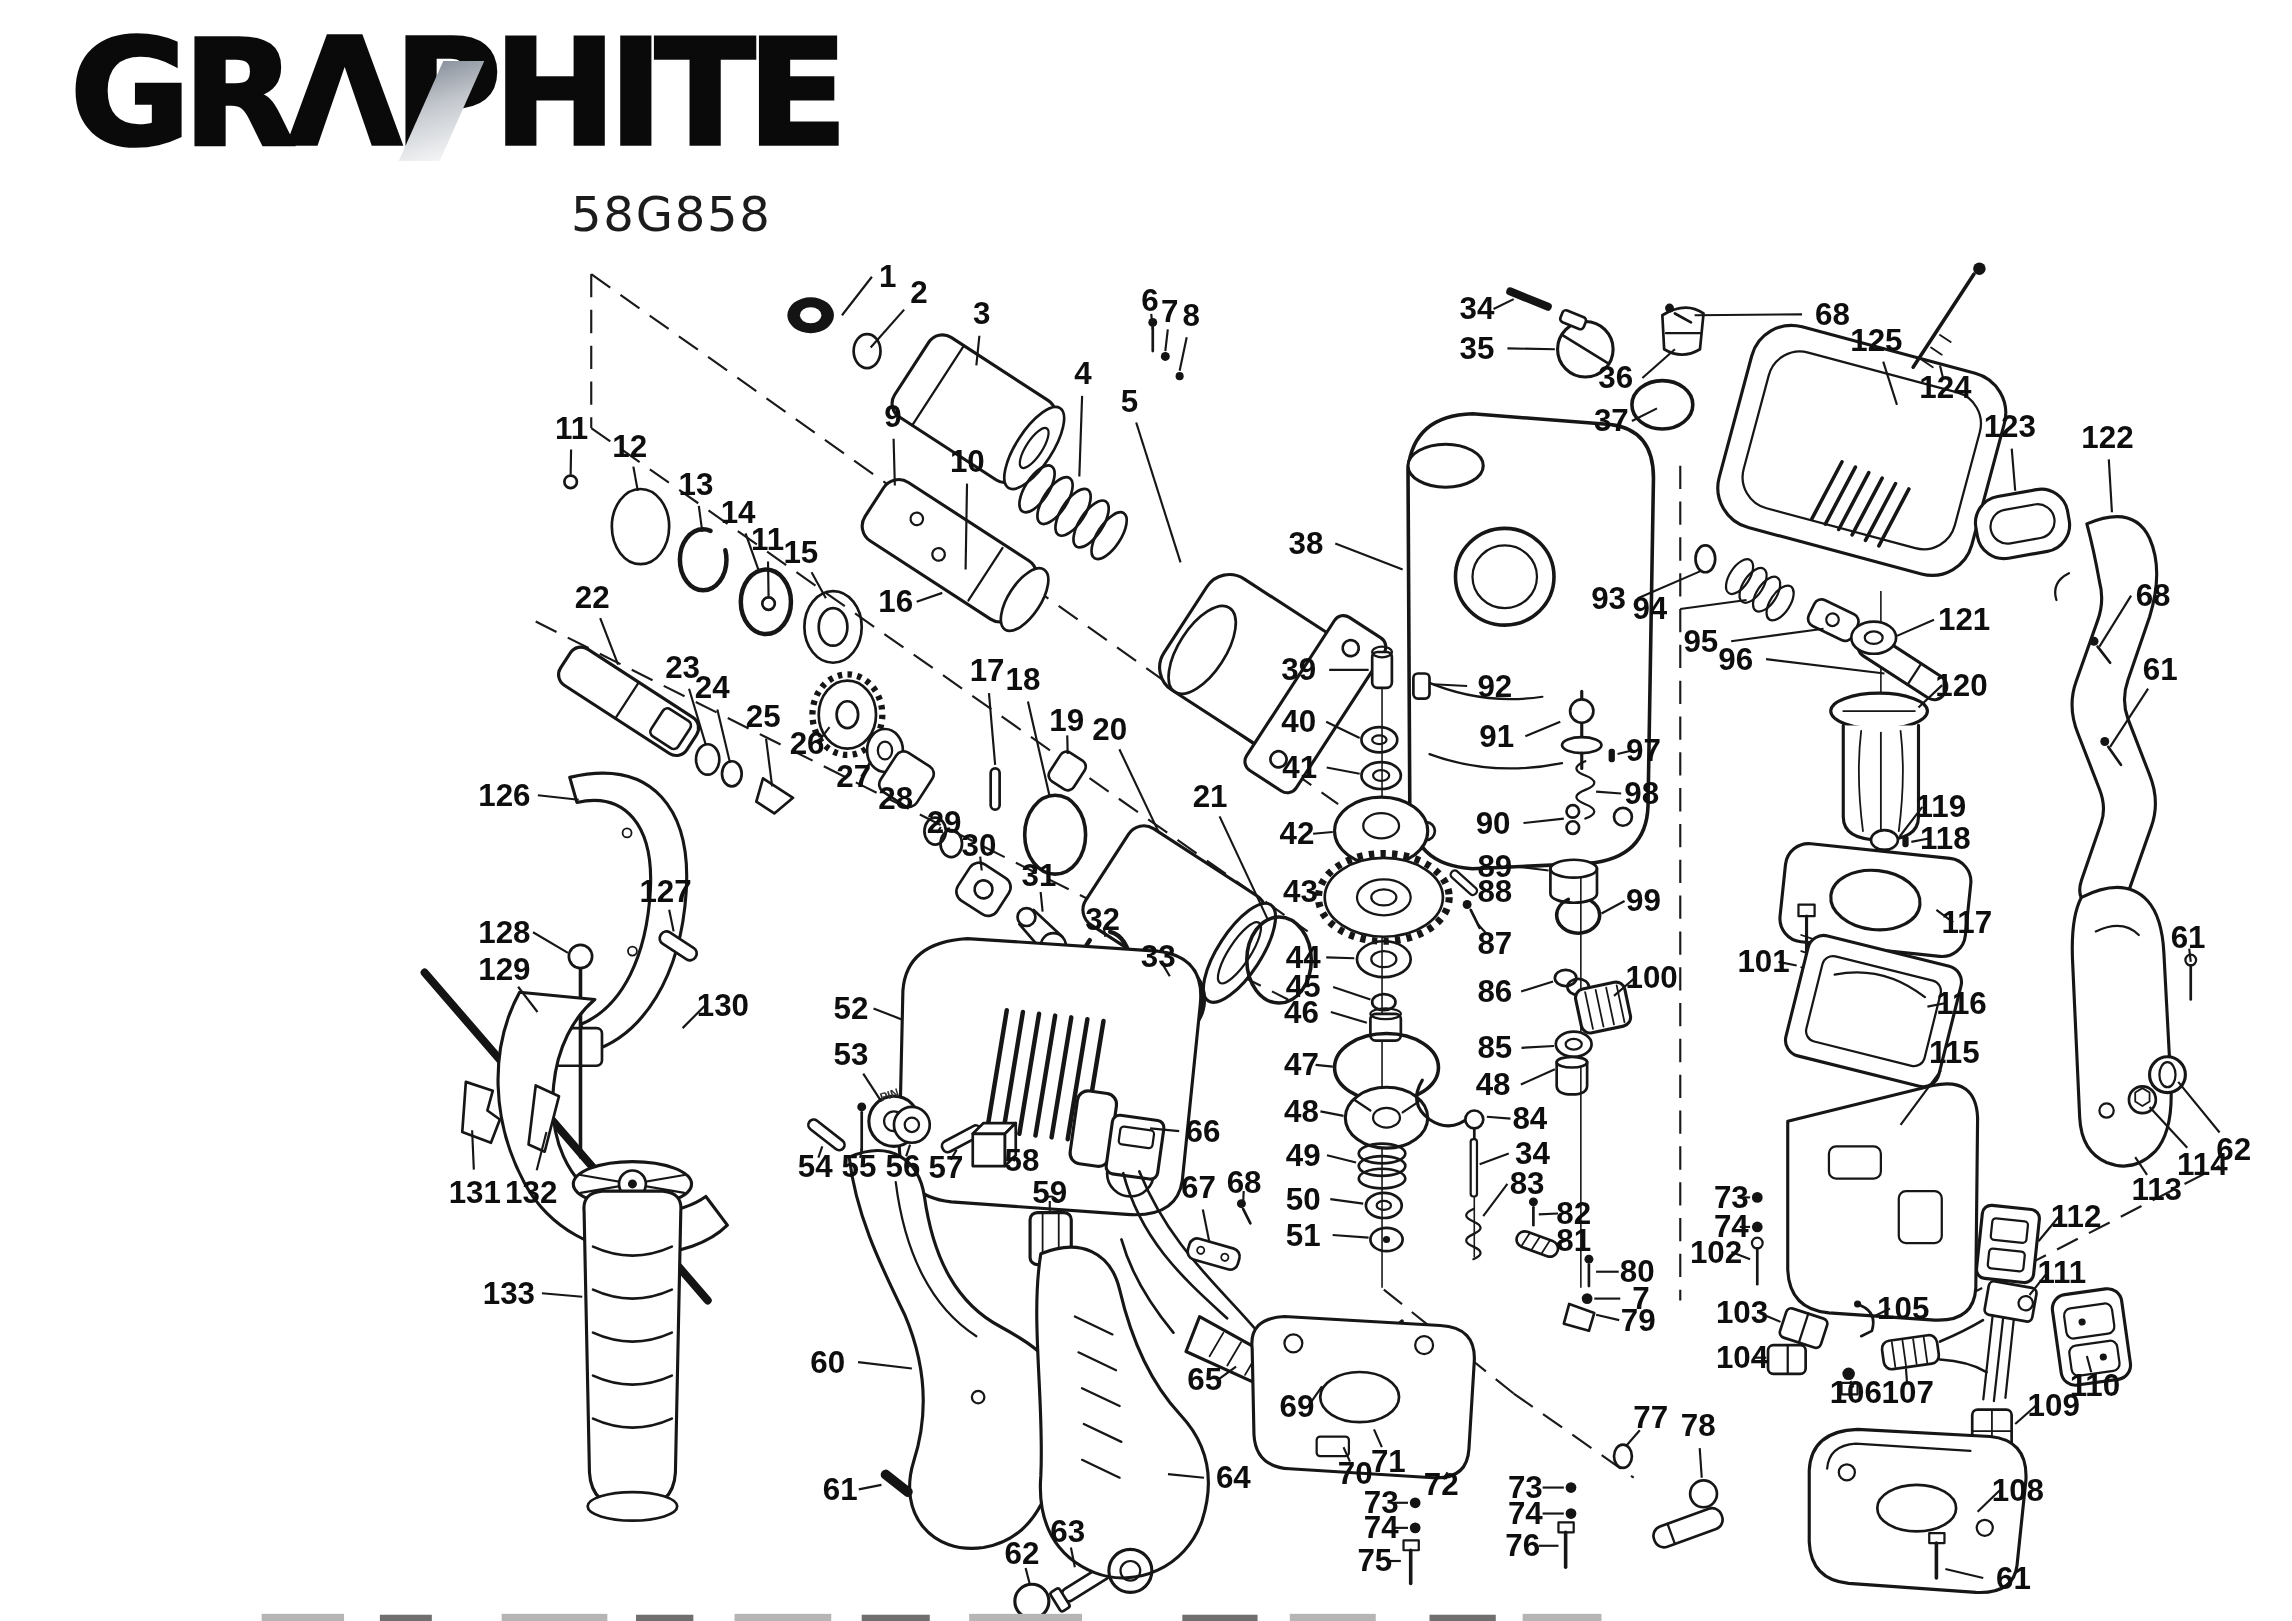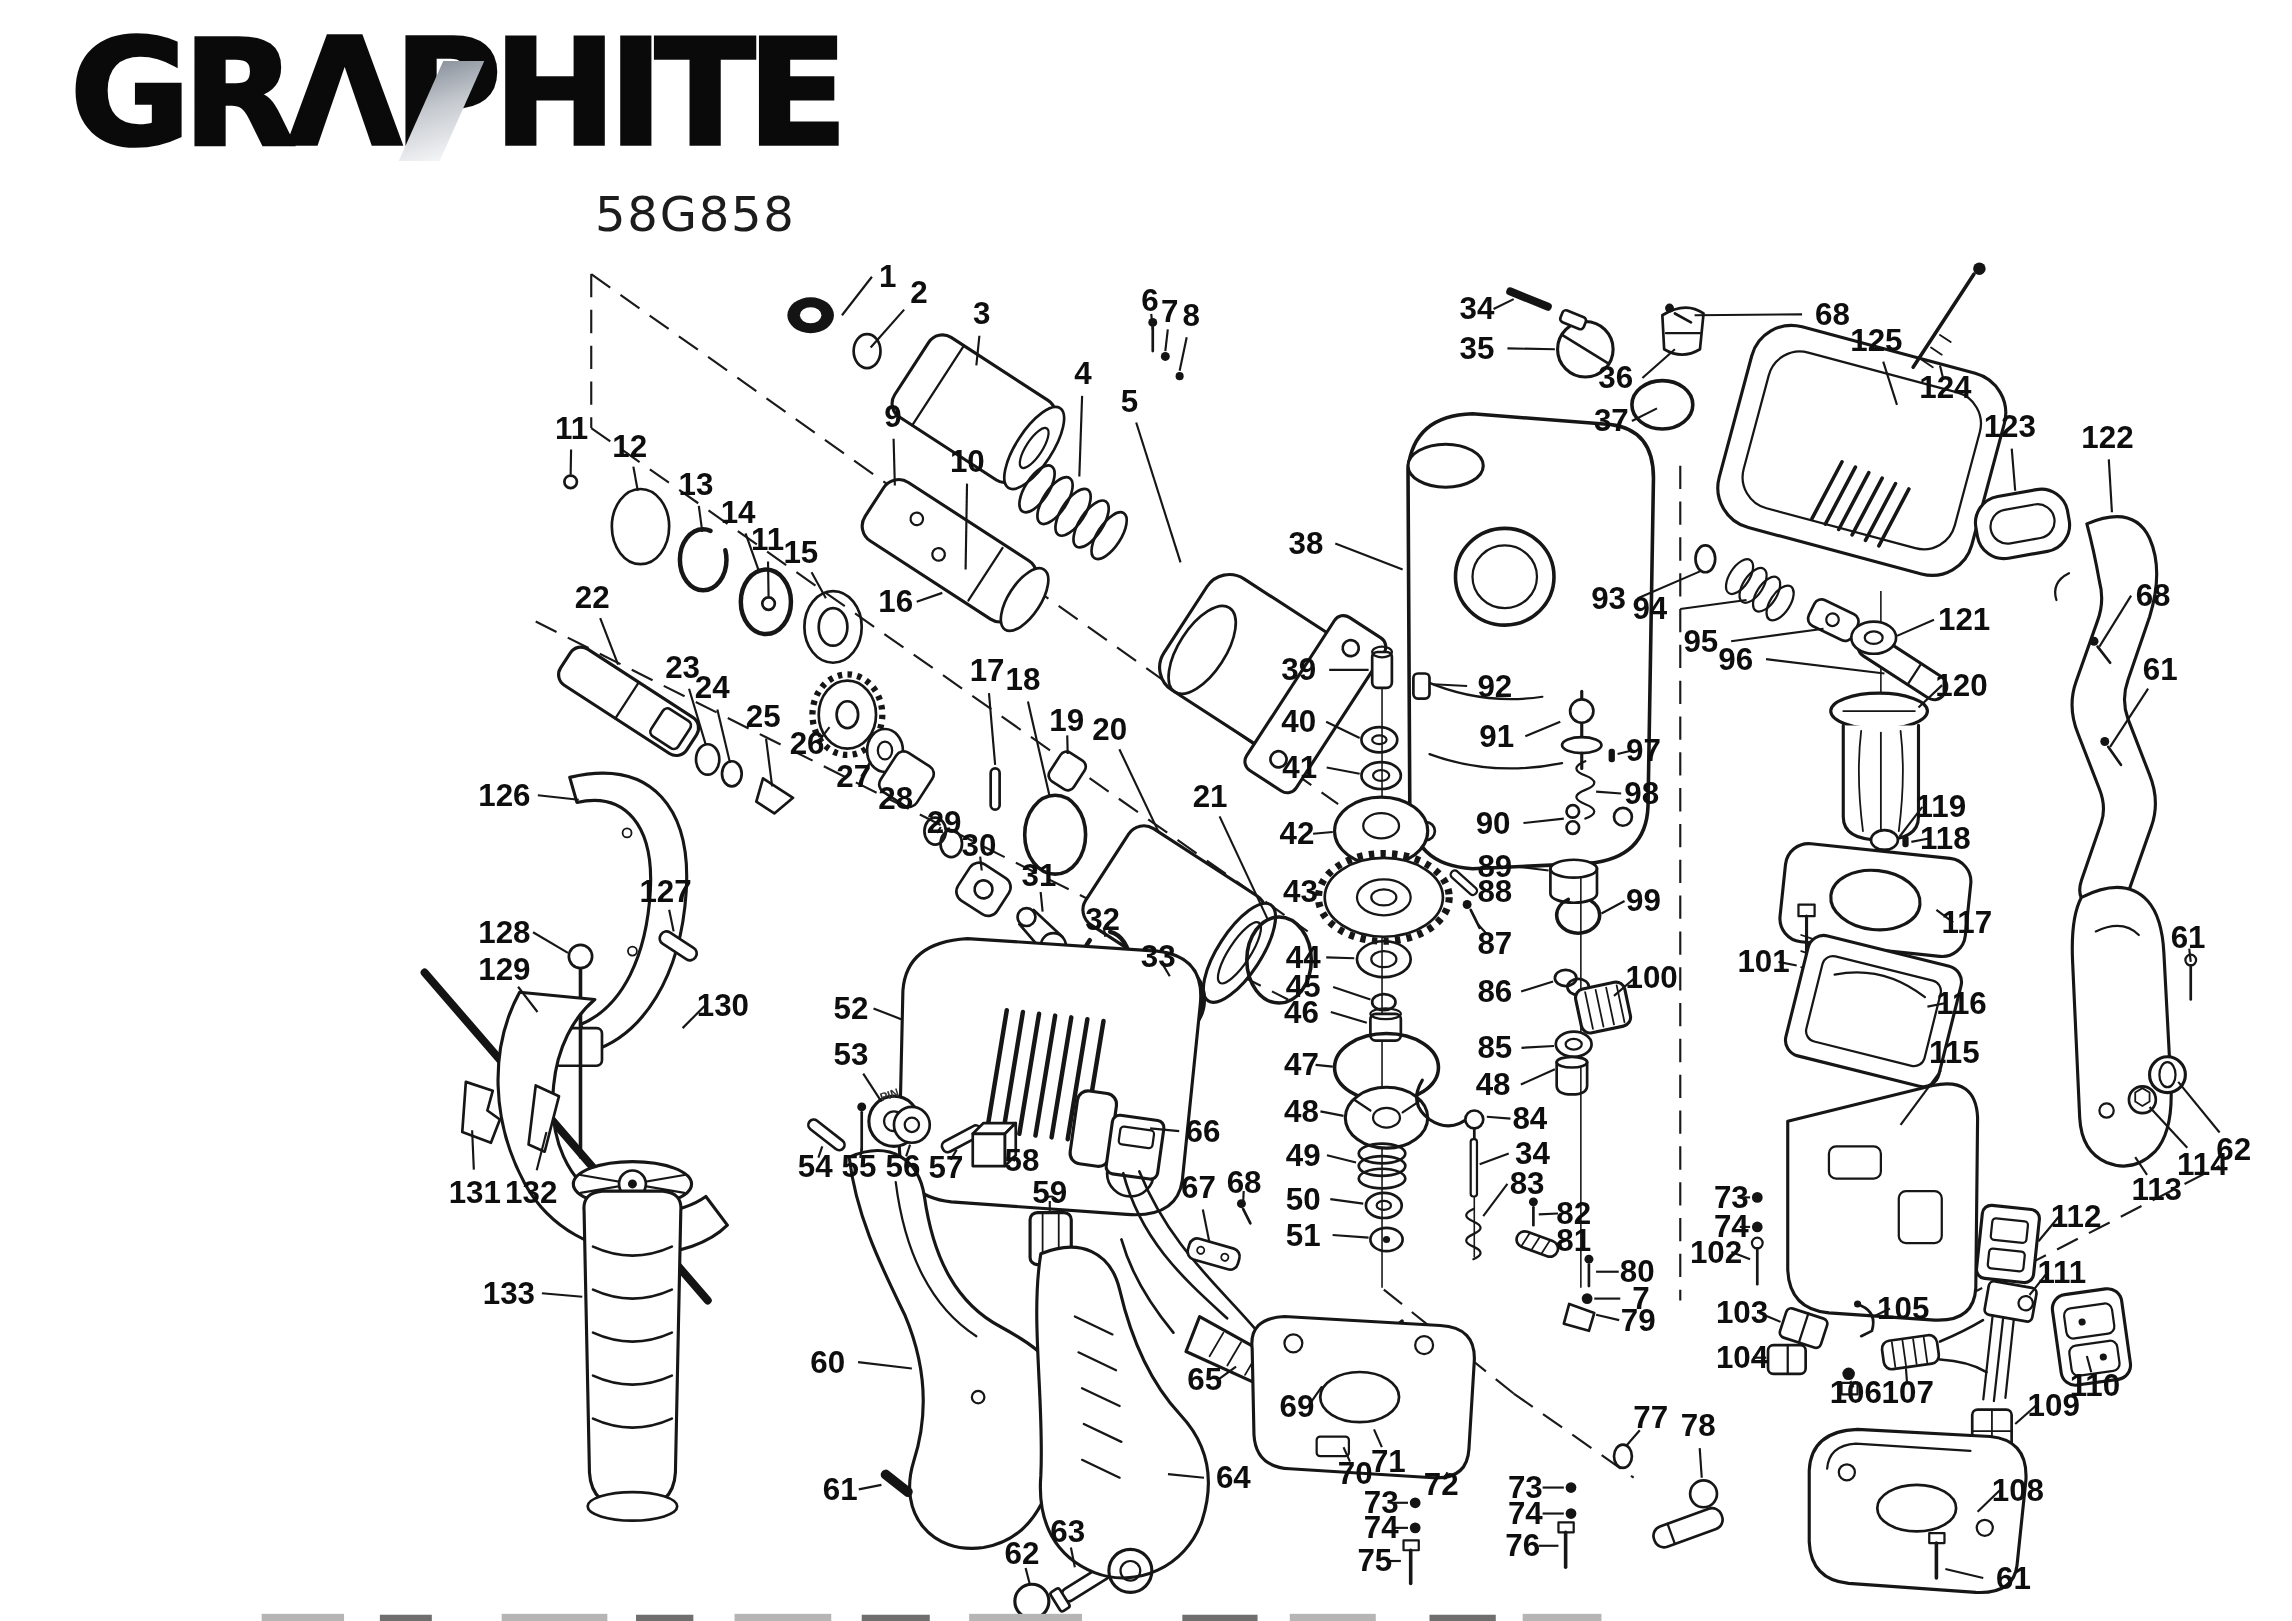--- a/index.html
+++ b/index.html
@@ -6,21 +6,21 @@
   .page{position:relative;width:2293px;height:1621px;background:#ffffff;overflow:hidden;
         font-family:"DejaVu Sans","Liberation Sans",sans-serif;}
   .logo{position:absolute;left:70px;top:19.7px;z-index:3;white-space:nowrap;
         font-family:"DejaVu Sans","Liberation Sans",sans-serif;
         font-weight:900;font-size:147px;line-height:1;letter-spacing:-8px;color:#0a0a0a;
         -webkit-text-stroke:3.6px #0a0a0a;}
   .logo .a-glyph{position:relative;z-index:2;}
   .a-shade{position:absolute;left:351px;top:41px;width:41px;height:100px;z-index:1;
            transform:skewX(-24deg);
            background:linear-gradient(160deg,#8d949e 0%,#c6cad0 45%,#f4f5f6 100%);}
-  .model{position:absolute;left:595px;top:186px;z-index:3;
+  .model{position:absolute;left:571px;top:186px;z-index:3;
          font-family:"DejaVu Sans","Liberation Sans",sans-serif;
          font-size:48px;font-weight:400;letter-spacing:1.8px;color:#1c1c1c;}
   svg.diagram{position:absolute;left:0;top:0;z-index:1;}
   .s{stroke:#161616;stroke-width:3;fill:none;stroke-linecap:round;stroke-linejoin:round;}
   .sf{stroke:#161616;stroke-width:3;fill:#ffffff;stroke-linecap:round;stroke-linejoin:round;}
   .w35{stroke-width:3.5}.w4{stroke-width:4}.w5{stroke-width:5}.w7{stroke-width:7}
   .w25{stroke-width:2.5}.w2{stroke-width:2}
   .k{fill:#141414;stroke:none;}
   .dash{stroke:#1a1a1a;stroke-width:2.4;stroke-dasharray:26 14;fill:none;}
   .axis{stroke:#1a1a1a;stroke-width:1.8;fill:none;}

